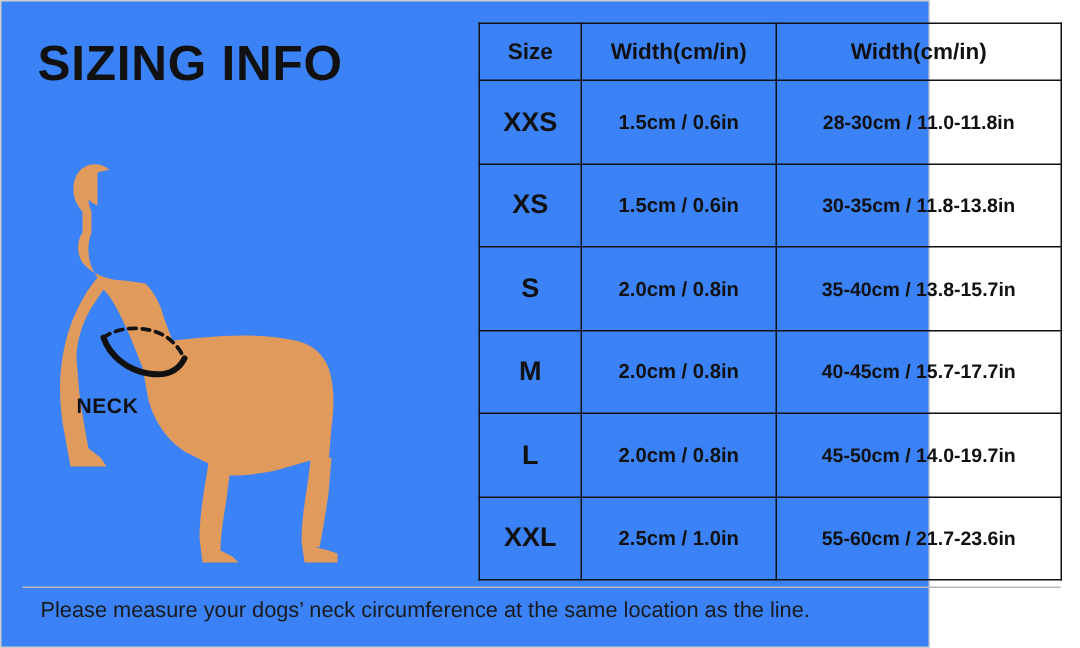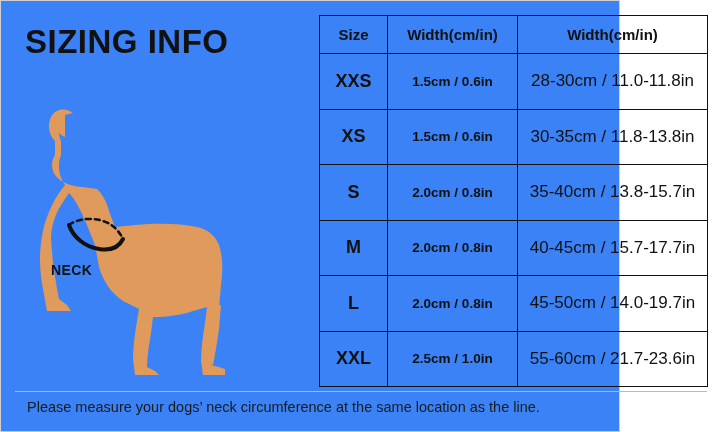--- a/index.html
+++ b/index.html
@@ -108,22 +108,22 @@
     font-size: 18px;
     font-weight: bold;
     width: 68px;
   }
   td.width-cell {
     font-size: 13.5px;
     font-weight: bold;
     width: 130px;
   }
   td.neck-cell {
-    font-size: 17px;
-    font-weight: normal;
+    font-size: 13px;
+    font-weight: bold;
     width: 190px;
   }
   col.c1 { width: 68px; }
   col.c2 { width: 130px; }
   col.c3 { width: 190px; }
 </style>
 </head>
 <body>
 
 <div id="page">

